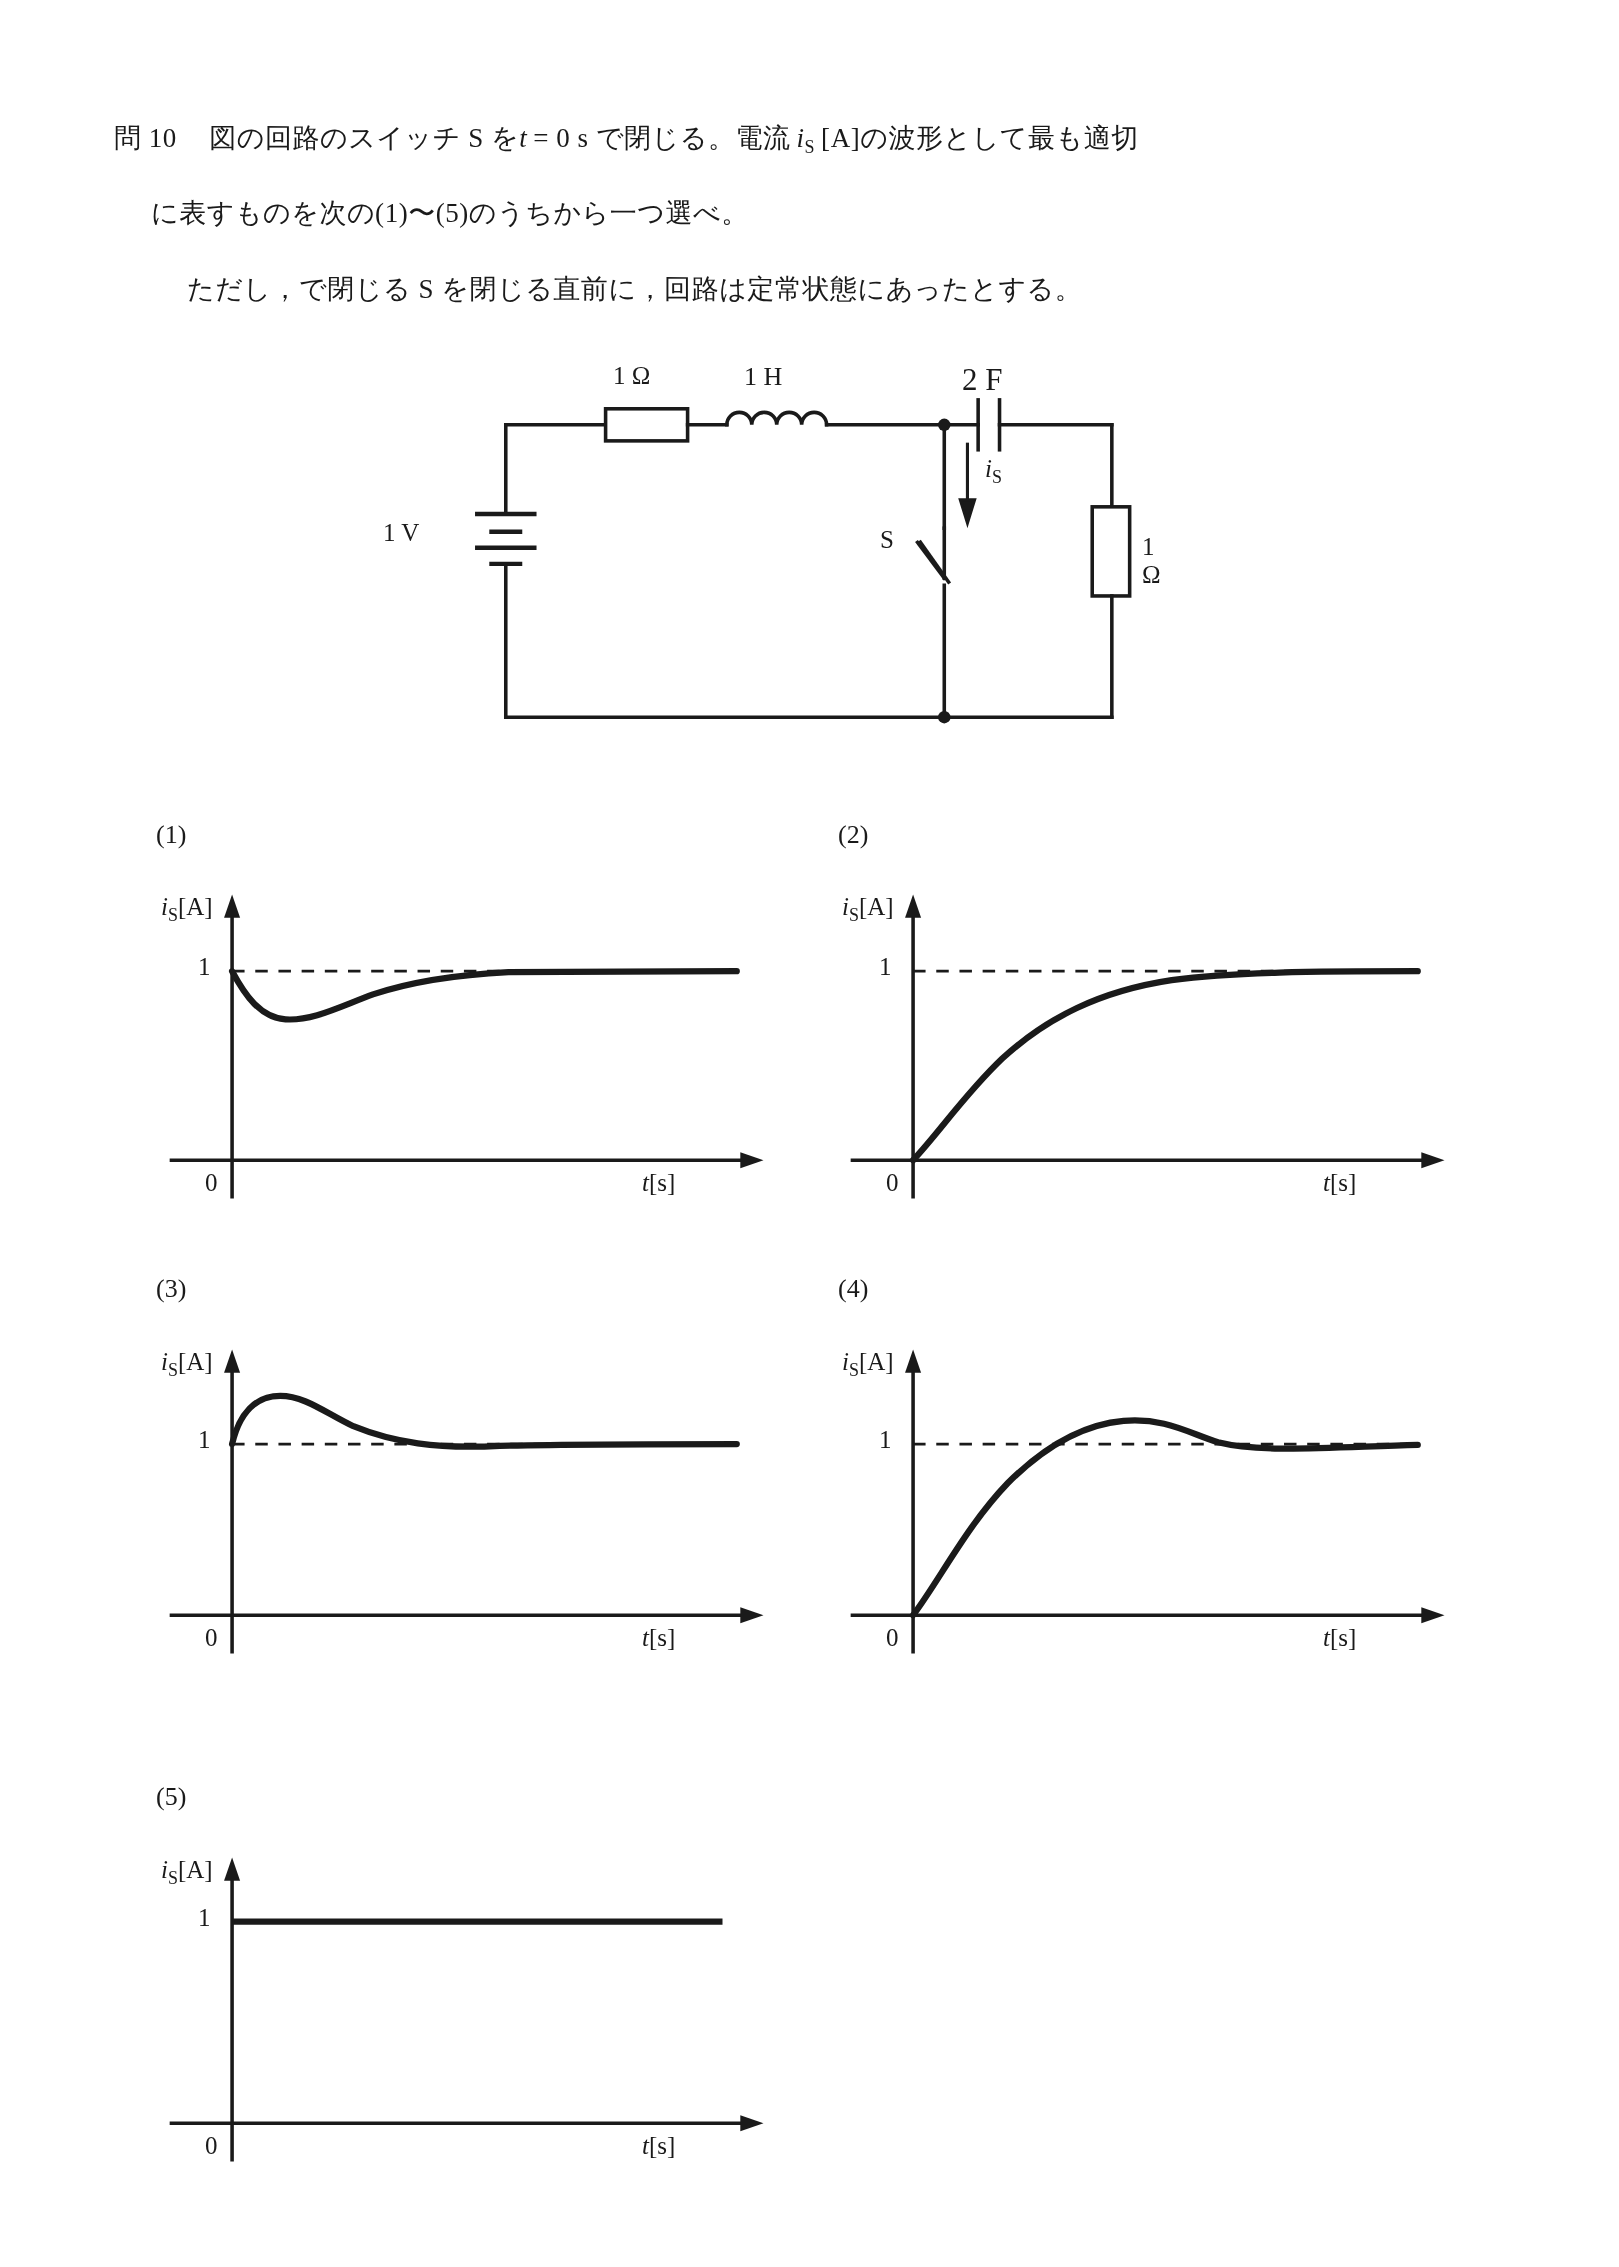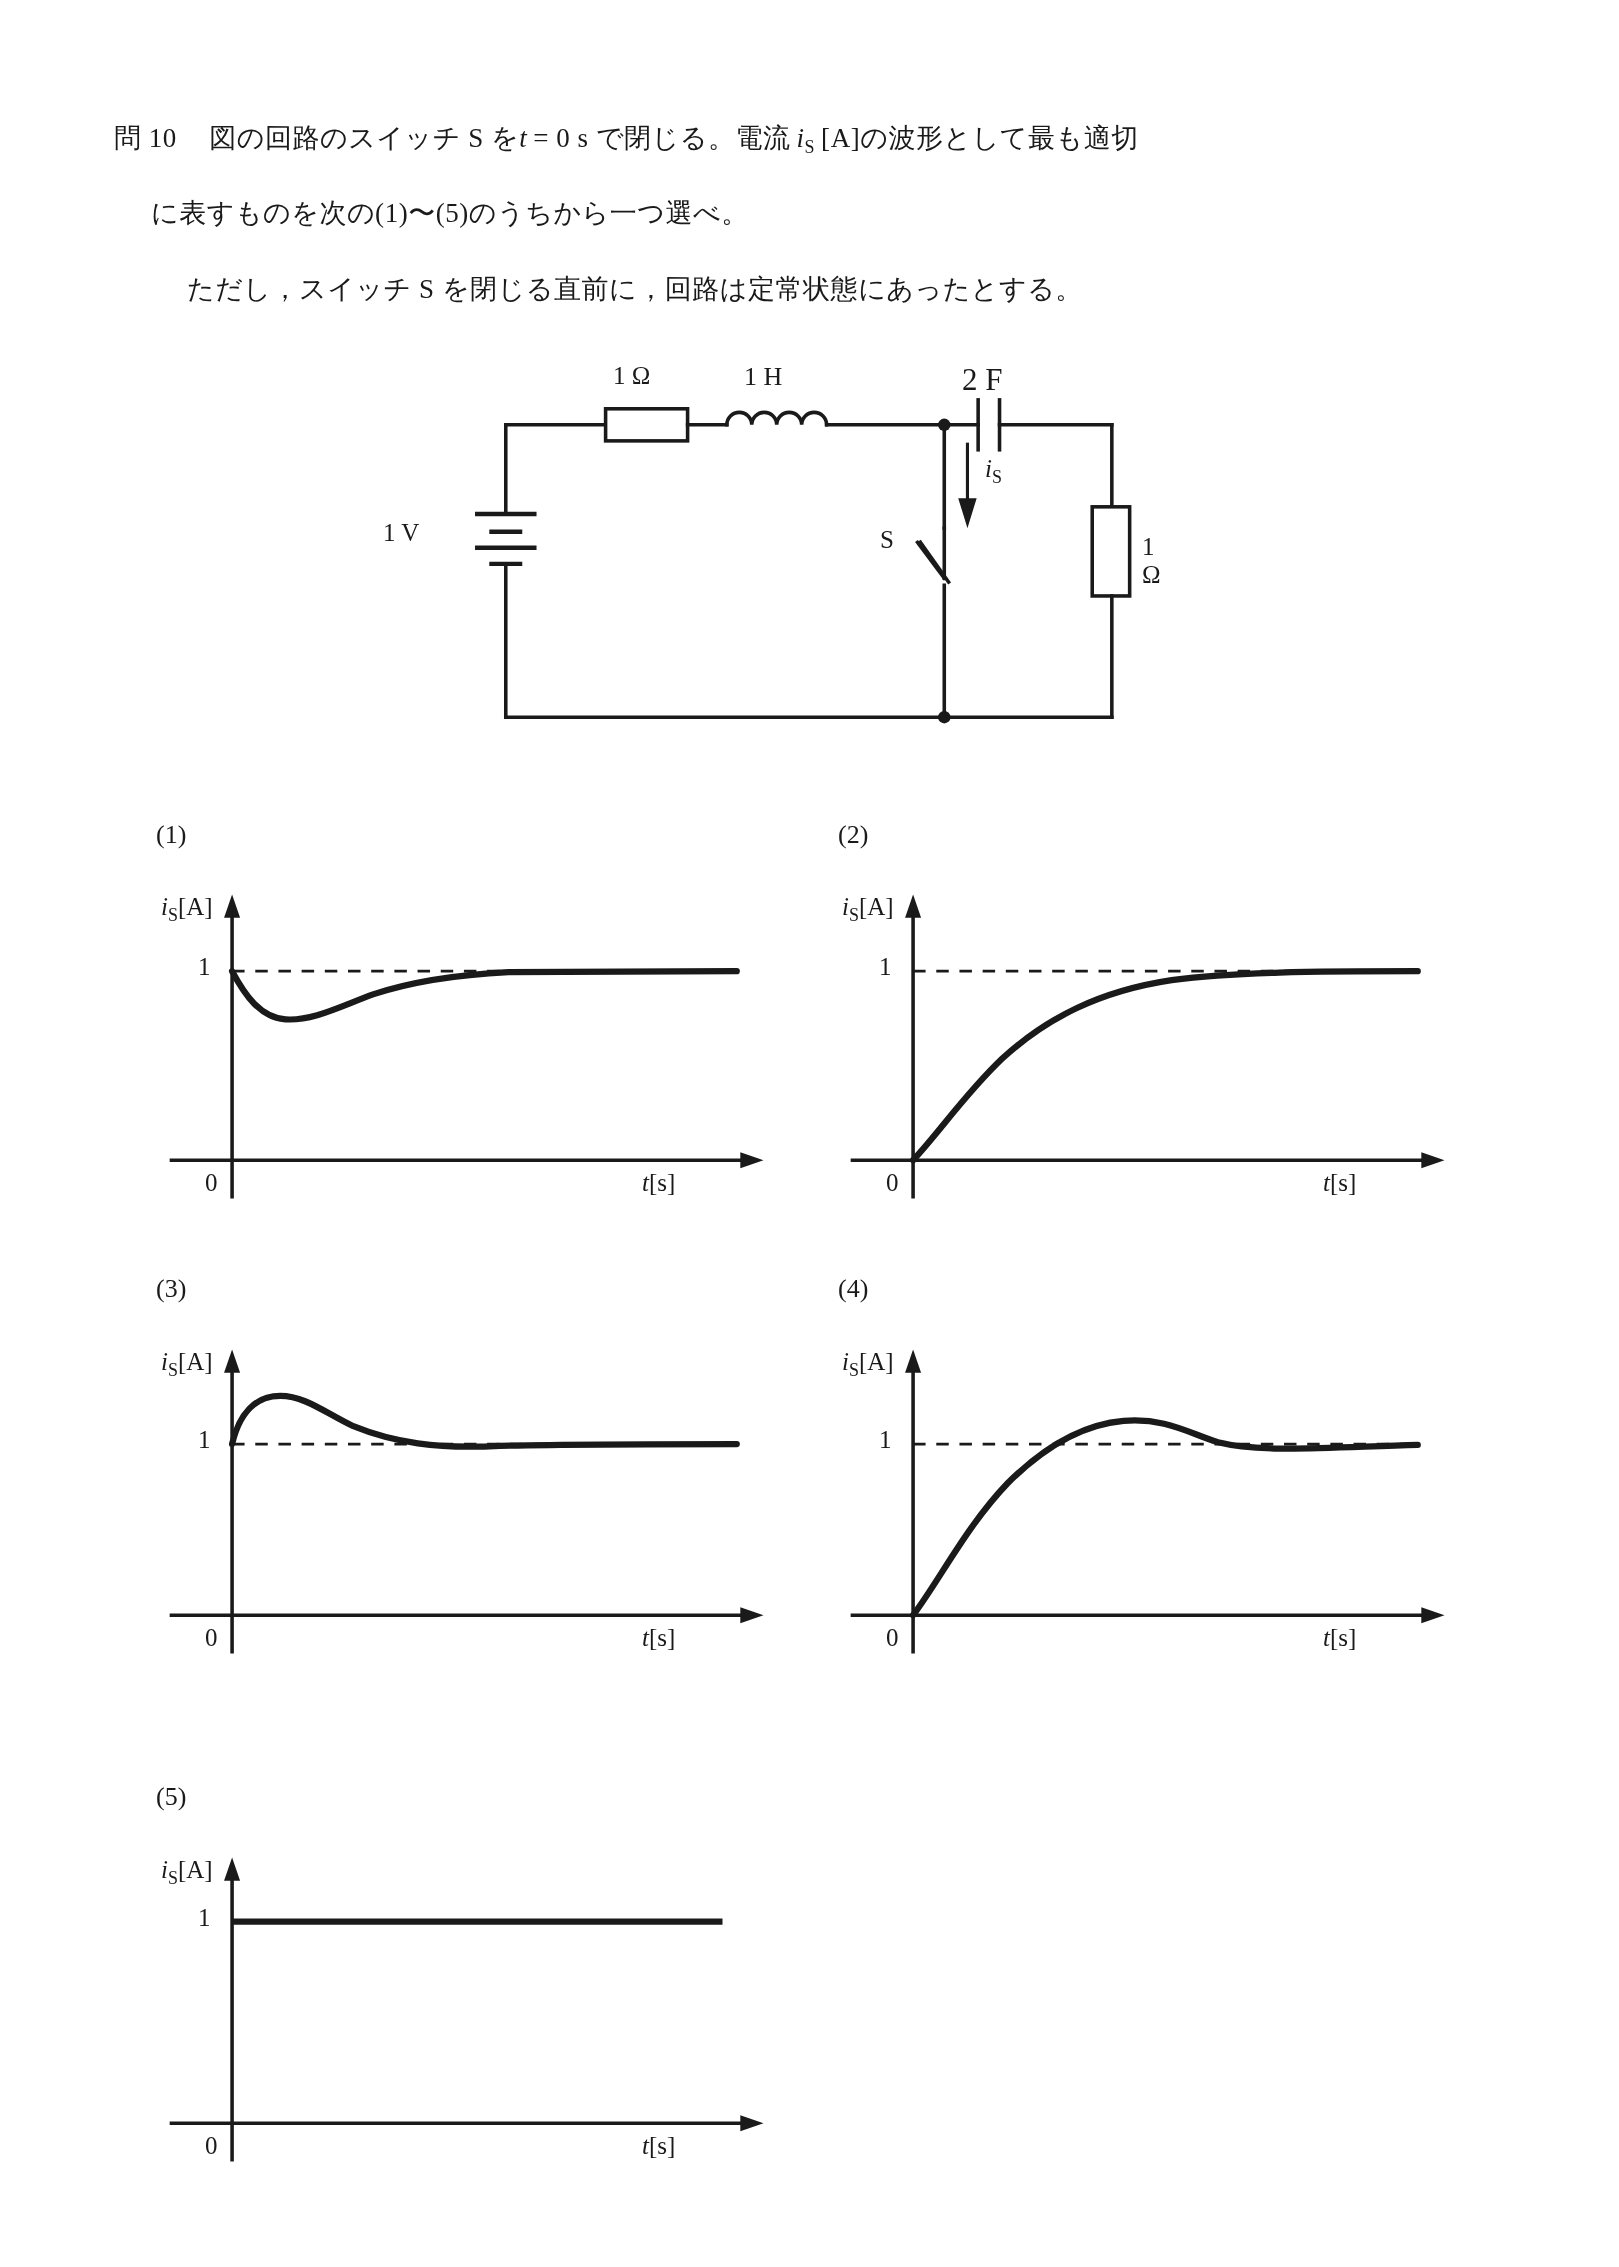--- a/index.html
+++ b/index.html
@@ -62,21 +62,21 @@
 <body>
 
 <div class="page">
 
   <div class="qtext l1">
     <span>問 10</span>
     <span style="display:inline-block;width:25px"></span><span>図の回路のスイッチ S を</span><span class="ital">t</span> <span>= 0 s で閉じる。電流</span> <span class="ital">i</span><span class="sub">S</span> <span>[A]の波形として最も適切</span>
   </div>
 
   <div class="qtext l2">に表すものを次の(1)〜(5)のうちから一つ選べ。</div>
-  <div class="qtext l3">ただし，スイッチ S を閉じる直前に，回路は定常状態にあったとする。</div>
+  <div class="qtext l3">ただし，で閉じる S を閉じる直前に，回路は定常状態にあったとする。</div>
 
   <div class="circuit">
     <svg width="713" height="428" viewBox="0 0 800 480">
       <g stroke="#1a1a1a" stroke-width="4" fill="none" stroke-linecap="square">
 
         <line x1="48" y1="76" x2="160" y2="76"></line>
 
         <rect x="160" y="58" width="92" height="36" fill="#fff"></rect>
 
         <line x1="252" y1="76" x2="296" y2="76"></line>

